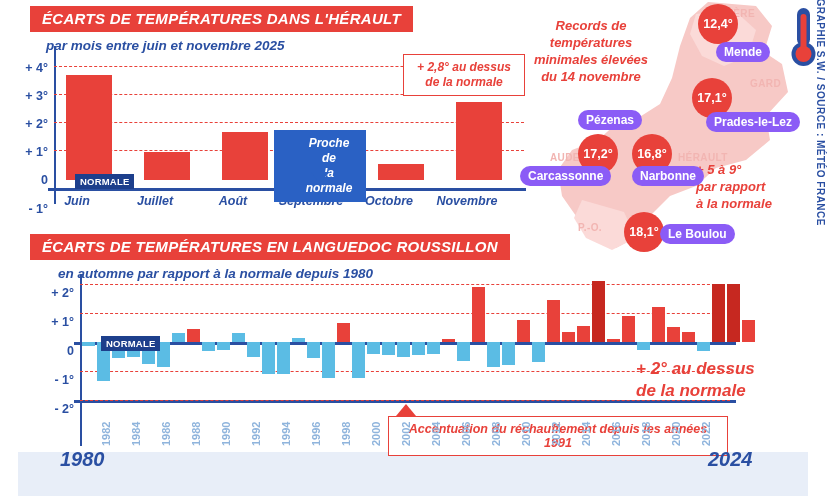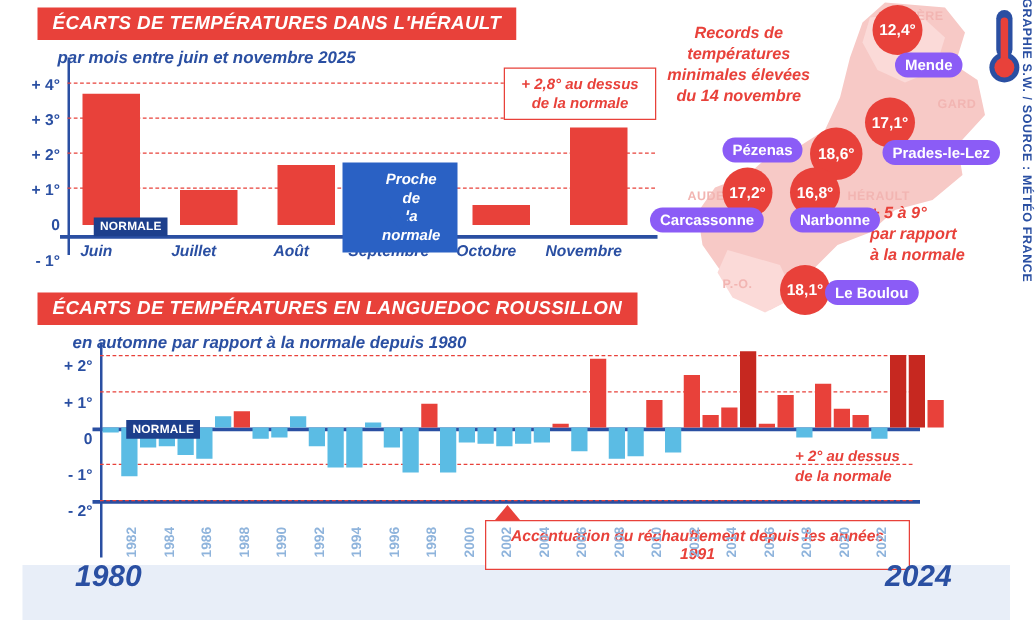--- a/index.html
+++ b/index.html
@@ -54,21 +54,21 @@
   
   #chart2 { position:absolute; left:18px; top:234px; width:790px; height:262px; }
   #chart2 .sub { margin:6px 0 0 40px; }
   .c2-plot { position:absolute; left:62px; top:46px; width:650px; height:160px; }
   .c2-axisY { position:absolute; left:62px; top:40px; width:2px; height:172px; background:#2a4fa2; }
   .c2-axisX { position:absolute; left:56px; top:166px; width:662px; height:3px; background:#2a4fa2; }
   .g2 { position:absolute; left:0; width:650px; height:0; border-top:1px dashed #e8413a; }
   .bar2 { position:absolute; width:13px; }
   .xlab2 { position:absolute; color:#8fb4dc; font-weight:bold; font-size:11px;
            transform:rotate(-90deg); transform-origin:left top; white-space:nowrap; }
-  .bigyear { position:absolute; color:#2a4fa2; font-weight:bold; font-size:24px; font-style:italic; }
+  .bigyear { position:absolute; color:#2a4fa2; font-weight:bold; font-size:20px; font-style:italic; }
   .footbar { position:absolute; left:18px; top:452px; width:790px; height:44px; background:#e8eef8; z-index:-1; }
 
   
   #mappanel { position:absolute; left:520px; top:0; width:308px; height:270px; }
   .map-note { position:absolute; color:#e8413a; font-style:italic; font-weight:bold; font-size:13px; line-height:1.3; text-align:center; }
   .pill {
     position:absolute; background:#8b5cf6; color:#fff; font-weight:bold; font-size:12px;
     padding:3px 8px; border-radius:11px; white-space:nowrap;
   }
   .circ {
@@ -205,21 +205,21 @@
       <div class="bar2" style="left:587px; top:47px; height:15px; background:#e8413a;"></div>
       <div class="bar2" style="left:602px; top:52px; height:10px; background:#e8413a;"></div>
       <div class="bar2" style="left:617px; top:62px; height:9px;  background:#5bbce4;"></div>
       <div class="bar2" style="left:632px; top:4px;  height:58px; background:#c62820;"></div>
       <div class="bar2" style="left:647px; top:4px;  height:58px; background:#c62820;"></div>
       <div class="bar2" style="left:662px; top:40px; height:22px; background:#e8413a;"></div>
     </div>
 
     <div class="normale-tag" style="left:59px; top:102px;">NORMALE</div>
 
-    <div style="position:absolute; left:618px; top:124px; color:#e8413a; font-style:italic; font-weight:bold; font-size:12px; line-height:1.3;">
+    <div style="position:absolute; left:618px; top:124px; color:#e8413a; font-style:italic; font-weight:bold; font-size:17px; line-height:1.3;">
       <span>+ 2° au dessus</span><br>
       <span>de la normale</span>
     </div>
 
     <div style="position:absolute; left:370px; top:182px; width:340px; border:1.4px solid #e8413a; background:#fff; color:#e8413a; font-style:italic; font-weight:bold; font-size:12.5px; padding:5px 8px; text-align:center;">
       <span>Accentuation du réchauffement depuis les années 1991</span>
     </div>
     <div style="position:absolute; left:378px; top:170px; width:0; height:0; border-left:10px solid transparent; border-right:10px solid transparent; border-bottom:12px solid #e8413a;"></div>
 
     <div class="bigyear" style="left:42px; top:214px;">1980</div>
@@ -280,21 +280,20 @@
     </div>
 
     <div class="dept" style="left:192px; top:8px;">LOZÈRE</div>
     <div class="dept" style="left:230px; top:78px;">GARD</div>
     <div class="dept" style="left:158px; top:152px;">HÉRAULT</div>
     <div class="dept" style="left:30px;  top:152px;">AUDE</div>
     <div class="dept" style="left:58px;  top:222px;">P.-O.</div>
 
     <div class="circ" style="left:178px; top:4px;   width:40px; height:40px;">12,4°</div>
     <div class="circ" style="left:172px; top:78px;  width:40px; height:40px;">17,1°</div>
-    <div class="circ" style="left:128px; top:102px; width:42px; height:42px;">18,6°</div>
     <div class="circ" style="left:112px; top:134px; width:40px; height:40px;">16,8°</div>
     <div class="circ" style="left:58px;  top:134px; width:40px; height:40px;">17,2°</div>
     <div class="circ" style="left:104px; top:212px; width:40px; height:40px;">18,1°</div>
 
     <div class="pill" style="left:196px; top:42px;">Mende</div>
     <div class="pill" style="left:186px; top:112px;">Prades-le-Lez</div>
     <div class="pill" style="left:58px;  top:110px;">Pézenas</div>
     <div class="pill" style="left:112px; top:166px;">Narbonne</div>
     <div class="pill" style="left:0px;   top:166px;">Carcassonne</div>
     <div class="pill" style="left:140px; top:224px;">Le Boulou</div>

